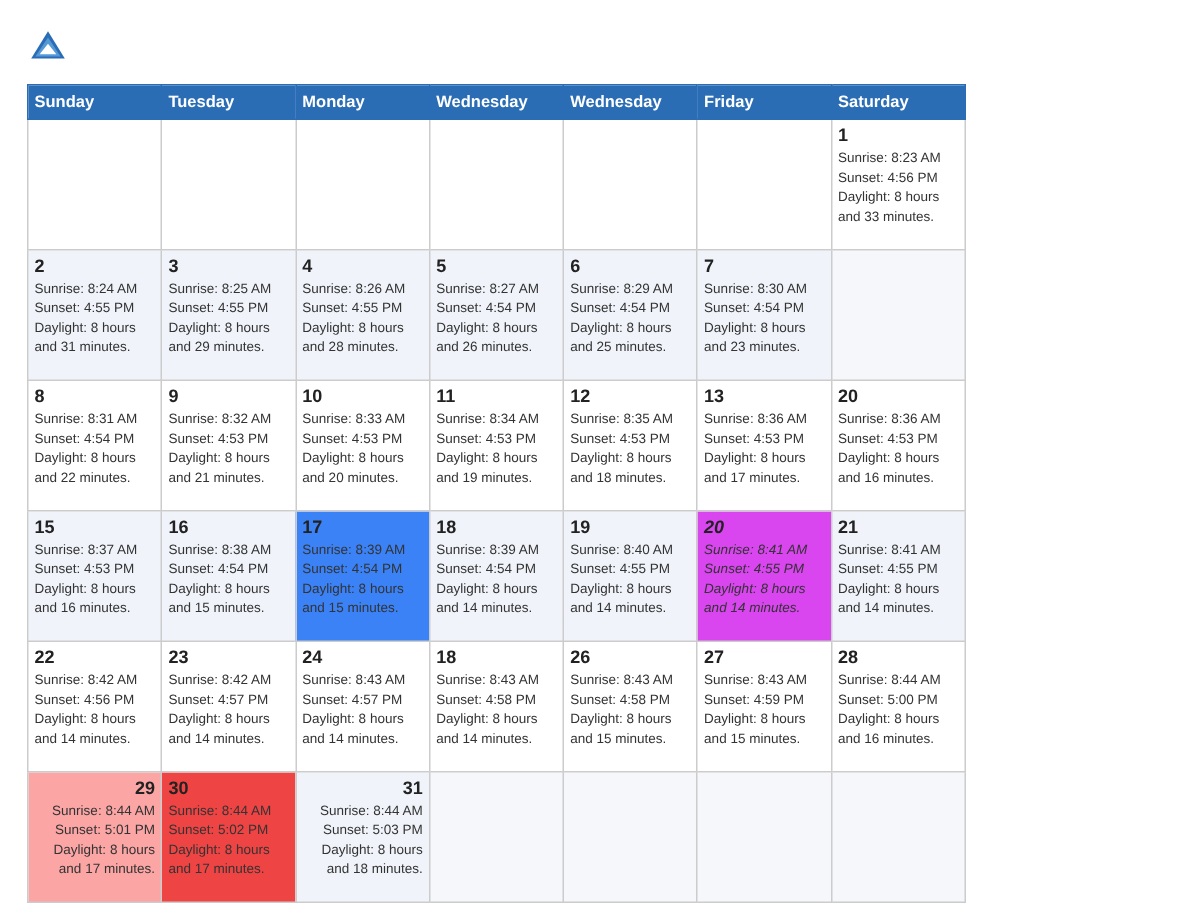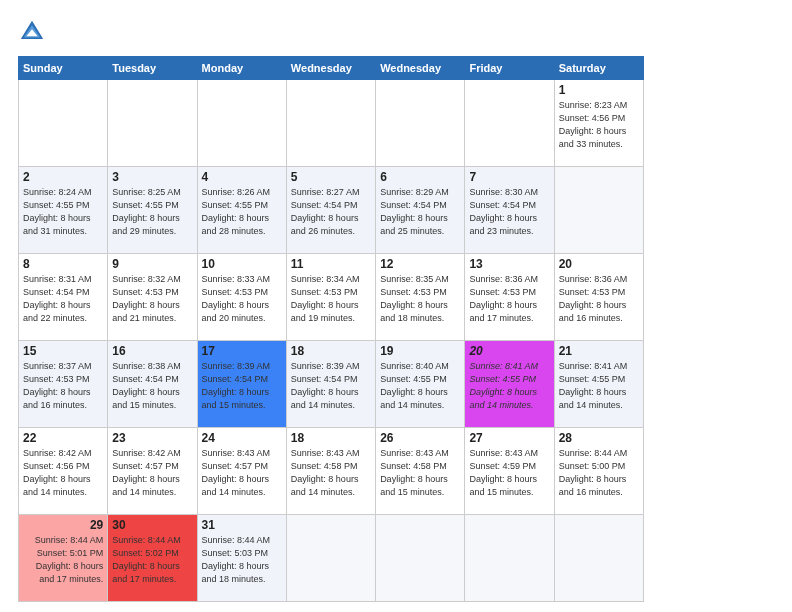--- a/index.html
+++ b/index.html
@@ -271,21 +271,21 @@
         </tr>
         <tr>
           <td style="background: #fca5a5; text-align: right;">
             <span class="day-num">29</span>
             <div class="day-info">Sunrise: 8:44 AM<br>Sunset: 5:01 PM<br>Daylight: 8 hours and 17 minutes.</div>
           </td>
           <td style="background: #ef4444;">
             <span class="day-num">30</span>
             <div class="day-info">Sunrise: 8:44 AM<br>Sunset: 5:02 PM<br>Daylight: 8 hours and 17 minutes.</div>
           </td>
-          <td style="background: rgb(240, 244, 250);">
+          <td style="background: rgb(240, 244, 250); text-align: right;">
             <span class="day-num">31</span>
             <div class="day-info">Sunrise: 8:44 AM<br>Sunset: 5:03 PM<br>Daylight: 8 hours and 18 minutes.</div>
           </td>
           <td class="empty-cell"></td>
           <td class="empty-cell"></td>
           <td class="empty-cell"></td>
           <td class="empty-cell"></td>
         </tr>
       </tbody>
   </table>

